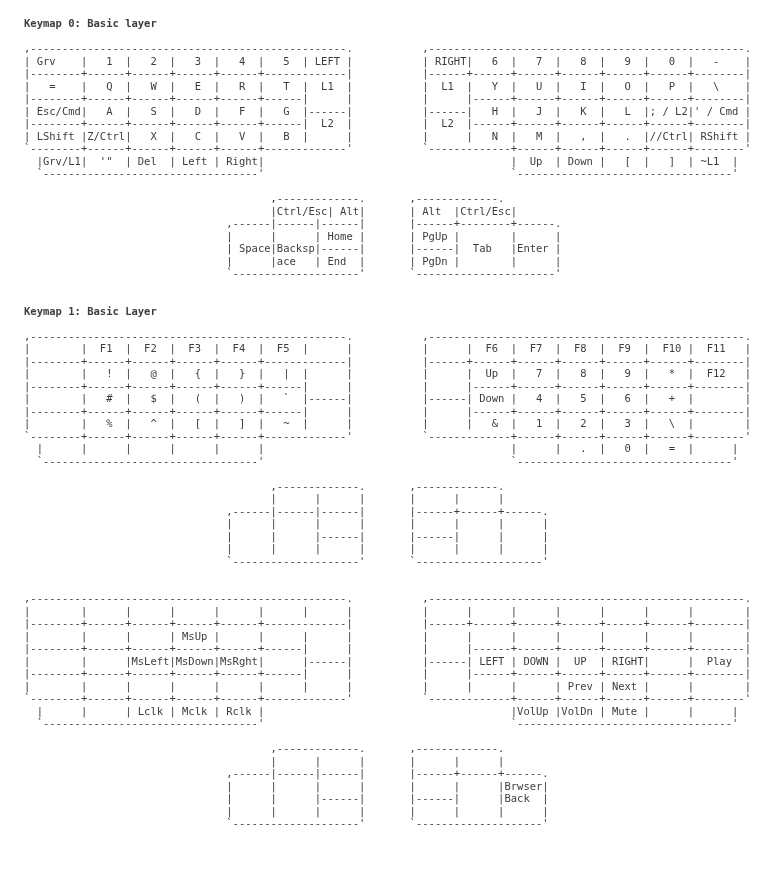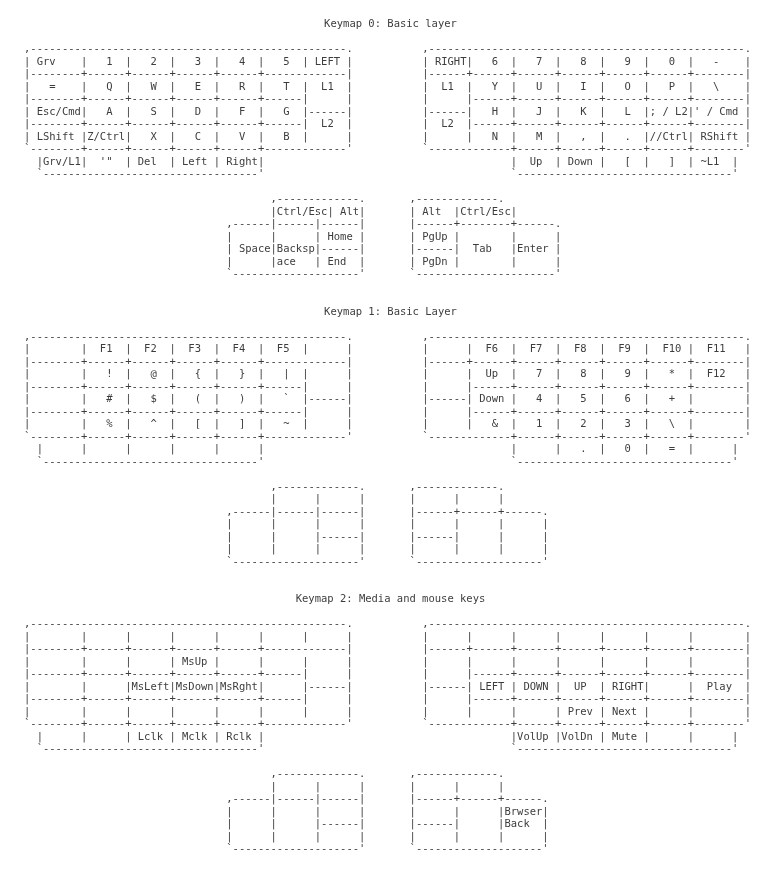--- a/index.html
+++ b/index.html
@@ -15,23 +15,22 @@
     font-family: "DejaVu Sans Mono", "Liberation Mono", monospace;
     font-size: 10.5px;
     line-height: 12.5px;
   }
   section.keymap {
     margin: 0 0 25px 0;
   }
   .keymap-title {
     white-space: pre;
     margin: 0 0 12.5px 0;
-    font-weight: normal;
+    font-weight: bold;
     font-size: inherit;
-    text-align: center;
   }
   pre.art {
     margin: 0;
     font-family: inherit;
     font-size: inherit;
     line-height: inherit;
     white-space: pre;
     color: inherit;
   }
   pre.art.thumbs {
@@ -79,21 +78,20 @@
   <pre class="art thumbs">                                       ,-------------.       ,-------------.
                                        |      |      |       |      |      |
                                 ,------|------|------|       |------+------+------.
                                 |      |      |      |       |      |      |      |
                                 |      |      |------|       |------|      |      |
                                 |      |      |      |       |      |      |      |
                                 `--------------------'       `--------------------'</pre>
 </section>
 
 <section class="keymap">
-  <div class="keymap-title">Keymap 2: Media and mouse keys</div>
   <pre class="art">,--------------------------------------------------.           ,--------------------------------------------------.
 |        |      |      |      |      |      |      |           |      |      |      |      |      |      |        |
 |--------+------+------+------+------+-------------|           |------+------+------+------+------+------+--------|
 |        |      |      | MsUp |      |      |      |           |      |      |      |      |      |      |        |
 |--------+------+------+------+------+------|      |           |      |------+------+------+------+------+--------|
 |        |      |MsLeft|MsDown|MsRght|      |------|           |------| LEFT | DOWN |  UP  | RIGHT|      |  Play  |
 |--------+------+------+------+------+------|      |           |      |------+------+------+------+------+--------|
 |        |      |      |      |      |      |      |           |      |      |      | Prev | Next |      |        |
 `--------+------+------+------+------+-------------'           `-------------+------+------+------+------+--------'
   |      |      | Lclk | Mclk | Rclk |                                       |VolUp |VolDn | Mute |      |      |

